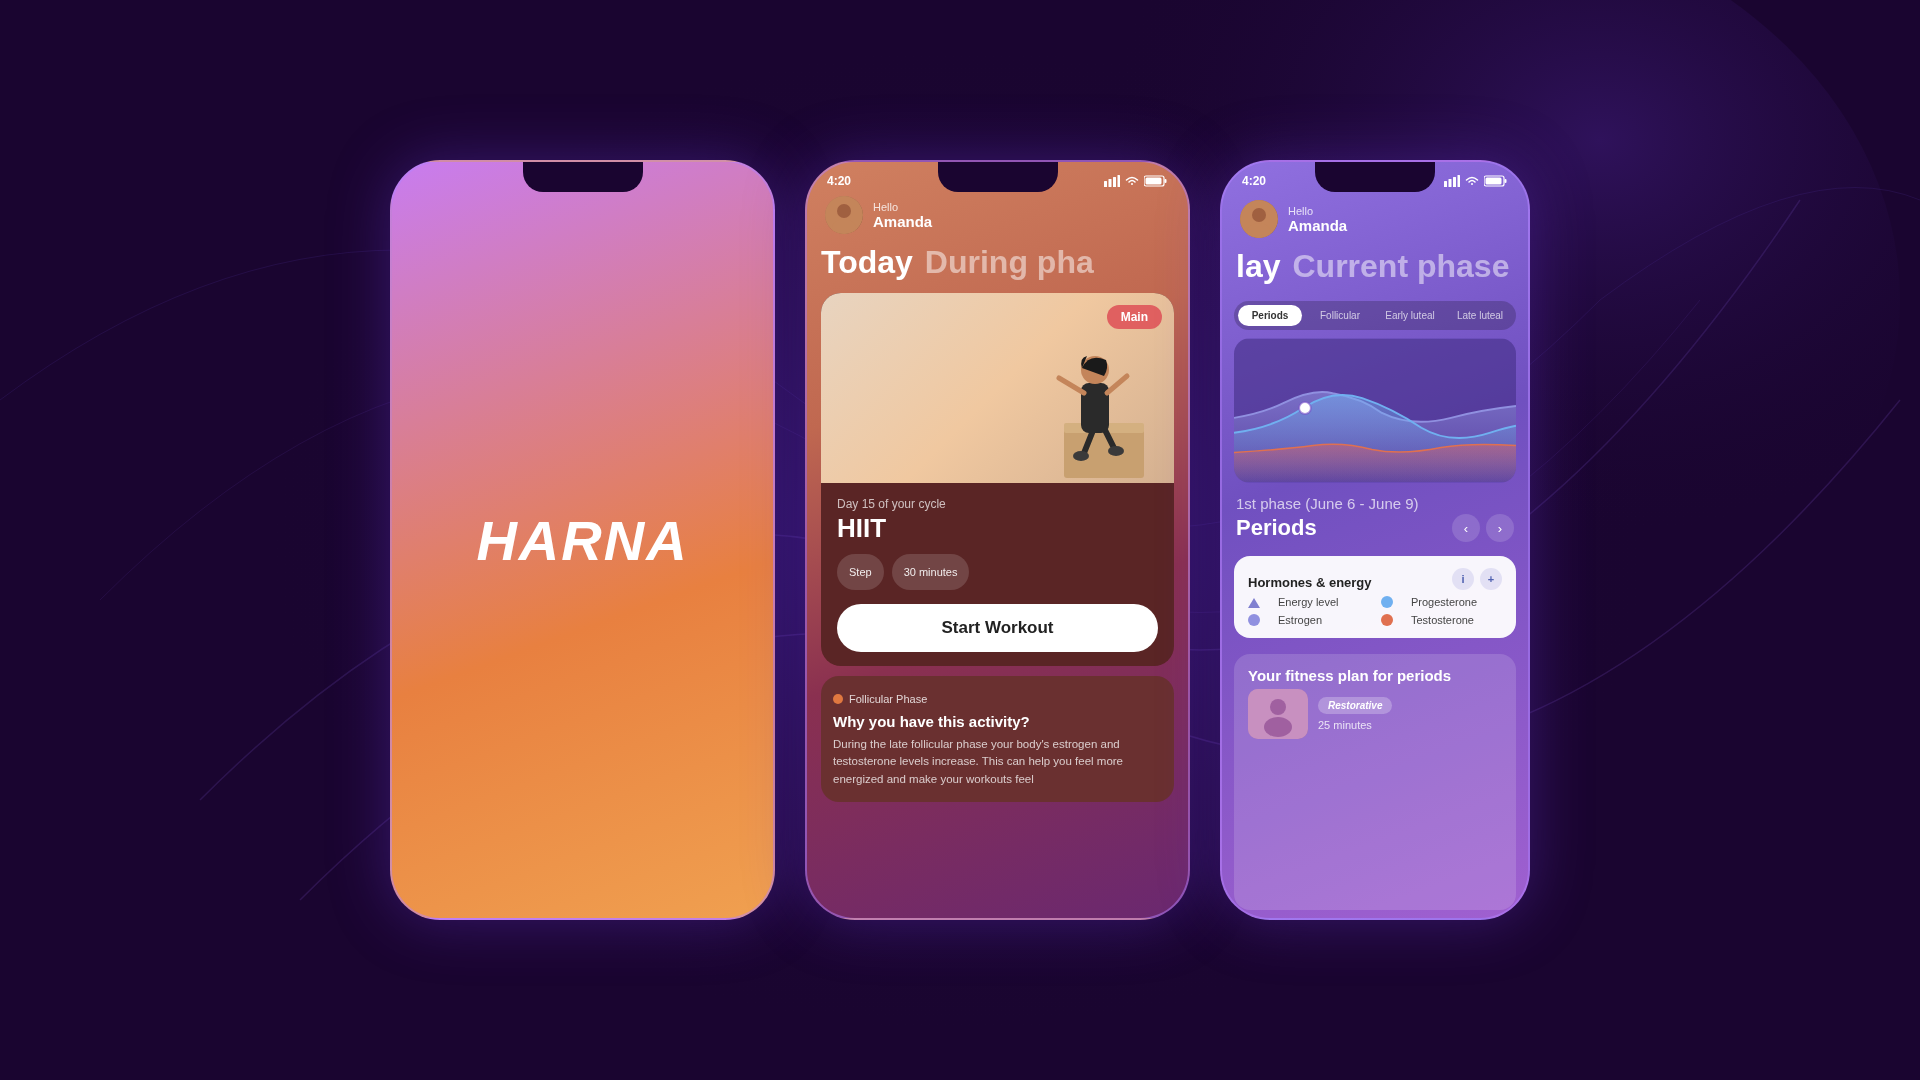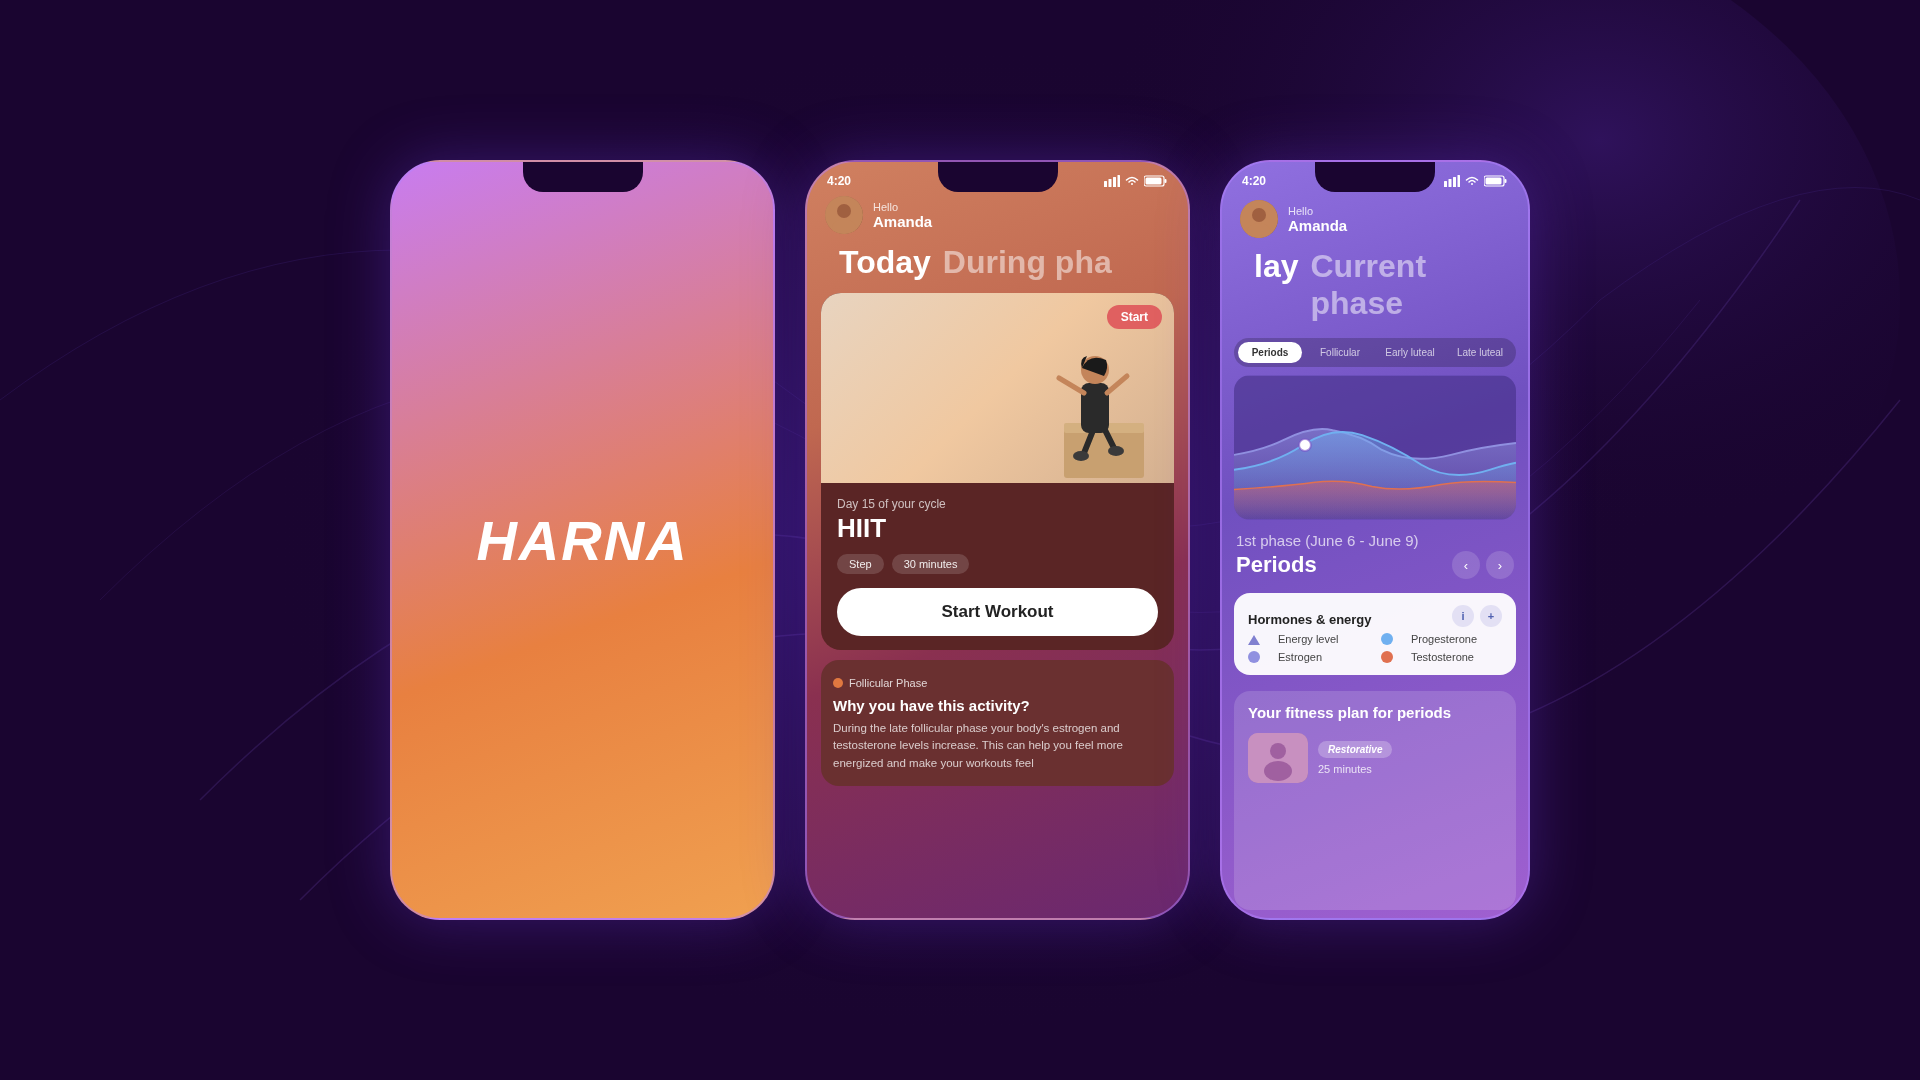--- a/index.html
+++ b/index.html
@@ -143,21 +143,21 @@
       color: rgba(255,255,255,0.8);
     }
 
     .greeting-name {
       font-size: 15px;
       font-weight: 700;
       color: white;
     }
 
     .page-title-section {
-      padding: 0 32px 12px;
+      padding: 0 14px 12px;
       display: flex;
       gap: 12px;
       align-items: baseline;
     }
 
     .title-today {
       font-size: 32px;
       font-weight: 800;
       color: white;
     }
@@ -218,21 +218,21 @@
     .workout-tags {
       display: flex;
       gap: 8px;
       margin-bottom: 14px;
     }
 
     .tag {
       background: rgba(255,255,255,0.15);
       color: rgba(255,255,255,0.9);
       font-size: 11px;
-      padding: 4px 12px;
+      padding: 12px 12px;
       border-radius: 20px;
     }
 
     .start-btn {
       width: 100%;
       background: white;
       color: #222;
       font-size: 17px;
       font-weight: 700;
       padding: 14px;
@@ -441,21 +441,21 @@
       background: rgba(255,255,255,0.15);
       border-radius: 16px;
       padding: 12px 14px;
       flex: 1;
     }
 
     .fitness-title {
       font-size: 15px;
       font-weight: 700;
       color: white;
-      margin-bottom: 10px;
+      margin-bottom: 3px;
       line-height: 1.3;
     }
 
     .fitness-plan-row {
       display: flex;
       align-items: center;
       gap: 10px;
     }
 
     .fitness-thumb {
@@ -589,21 +589,21 @@
             <rect x="72" y="85" width="28" height="50" fill="#2a2a2a" rx="8"></rect>
 
             <line x1="75" y1="95" x2="50" y2="80" stroke="#c4855a" stroke-width="5" stroke-linecap="round"></line>
             <line x1="98" y1="95" x2="118" y2="78" stroke="#c4855a" stroke-width="5" stroke-linecap="round"></line>
 
             <circle cx="86" cy="72" r="14" fill="#c4855a"></circle>
 
             <path d="M73 70 Q80 55 97 62 Q100 70 95 78" fill="#1a1a1a"></path>
             <path d="M73 70 Q70 60 78 58" fill="#1a1a1a"></path>
           </svg>
-          <div class="main-badge">Start</div>
+          <div class="main-badge">Main</div>
         </div>
         <div class="workout-info">
           <div class="cycle-day">Day 15 of your cycle</div>
           <div class="workout-name">HIIT</div>
           <div class="workout-tags">
             <span class="tag">Step</span>
             <span class="tag">30 minutes</span>
           </div>
           <button class="start-btn">Start Workout</button>
         </div>

